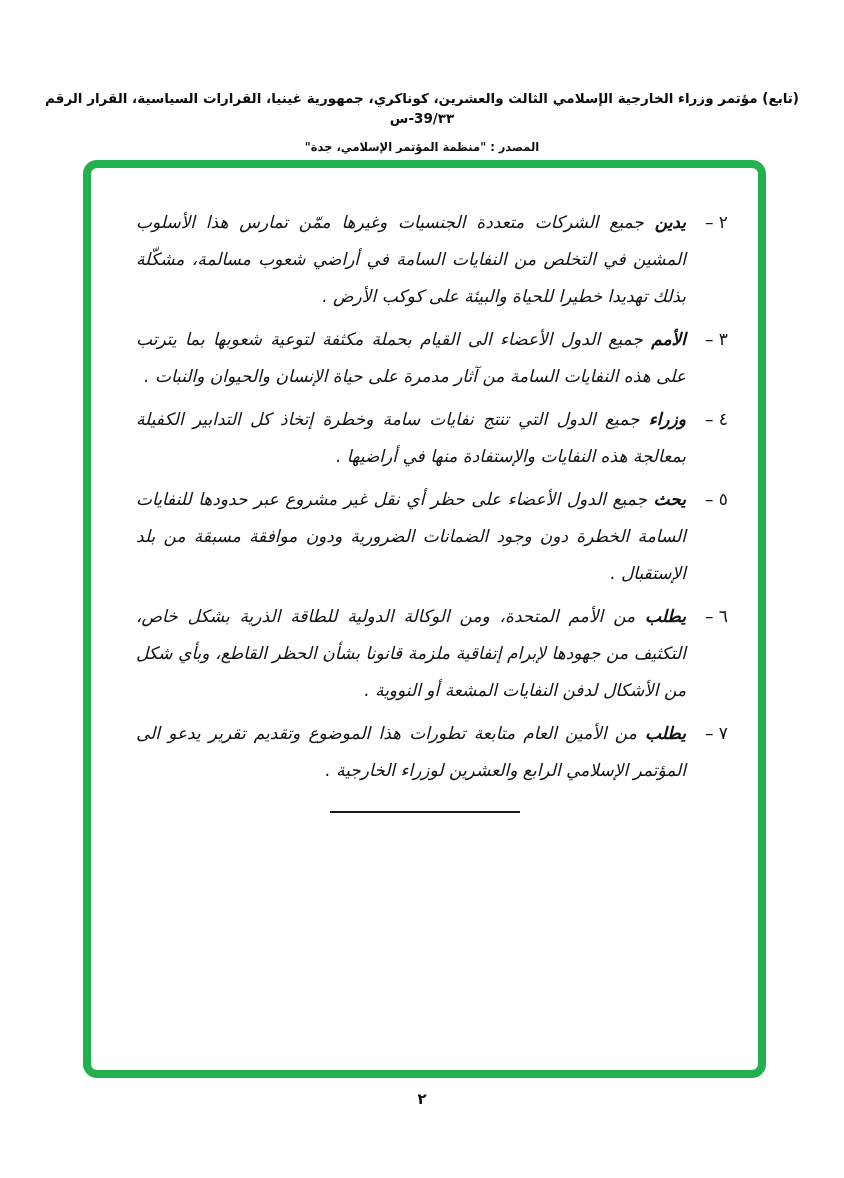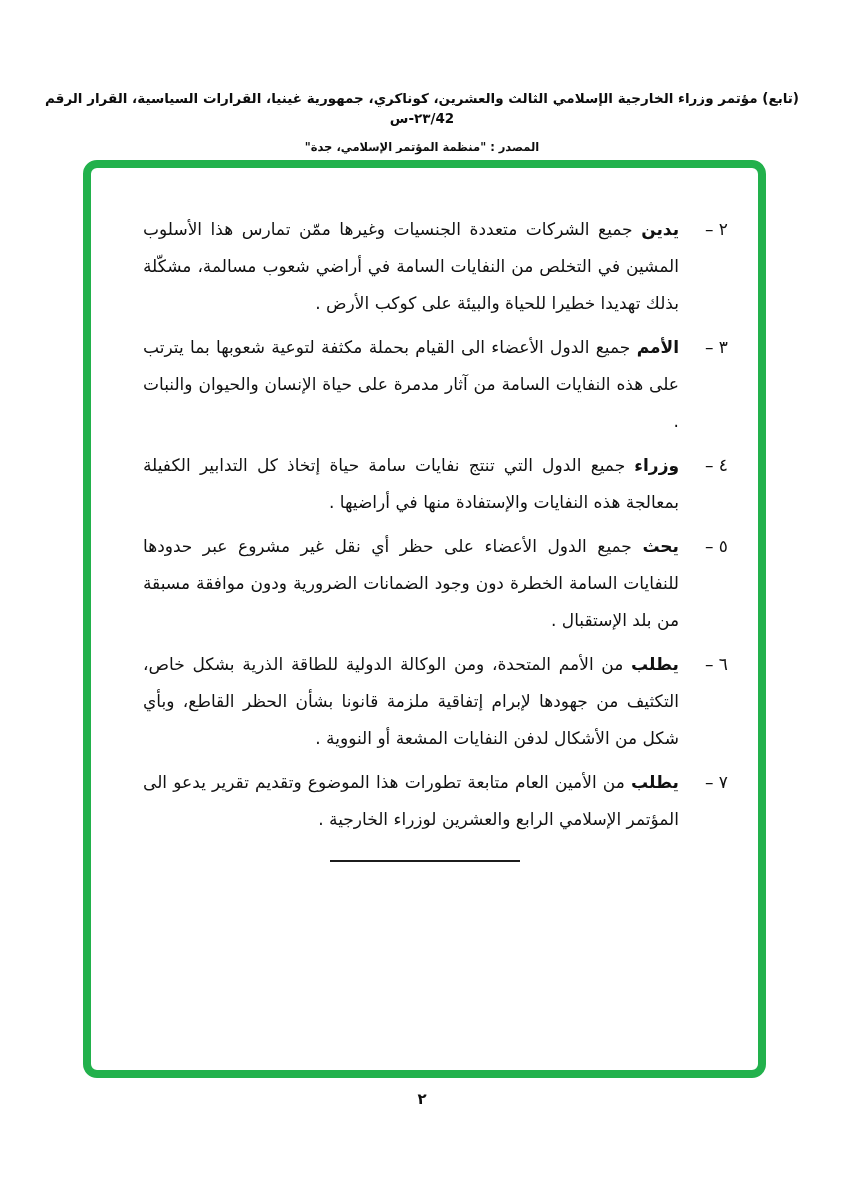--- a/index.html
+++ b/index.html
@@ -59,22 +59,23 @@
     line-height: 37px;
   }
   .item .marker {
     position: absolute;
     right: 0;
     top: 0;
     white-space: nowrap;
     font-weight: normal;
   }
   .item .body {
-    margin: 7px;
+    margin: 0;
     text-align: justify;
+    font-style: italic;
   }
   .item .lead {
     font-weight: bold;
   }
   .divider {
     width: 190px;
     height: 2px;
     background: #1c1c1c;
     margin: 22px auto 0 auto;
   }
@@ -88,39 +89,39 @@
     font-weight: bold;
     color: #0d0d0d;
   }
 </style>
 </head>
 <body>
 
 <div class="page">
 
   <div class="doc-header">
-    <div class="h1">(تابع) مؤتمر وزراء الخارجية الإسلامي الثالث والعشرين، كوناكري، جمهورية غينيا، القرارات السياسية، القرار الرقم ٢٣/42-س</div>
+    <div class="h1">(تابع) مؤتمر وزراء الخارجية الإسلامي الثالث والعشرين، كوناكري، جمهورية غينيا، القرارات السياسية، القرار الرقم 39/٣٣-س</div>
     <div class="h2">المصدر :  "منظمة المؤتمر الإسلامي، جدة"</div>
   </div>
 
   <div class="green-box" style="border-color: rgb(34, 177, 76);">
     <div class="items">
   <div class="item">
     <span class="marker">٢ –</span>
     <p class="body"><b class="lead">يدين</b> <span class="txt">جميع الشركات متعددة الجنسيات وغيرها ممّن تمارس هذا الأسلوب المشين في التخلص من النفايات السامة في أراضي شعوب مسالمة، مشكّلة بذلك تهديدا خطيرا للحياة والبيئة على كوكب الأرض .</span></p>
   </div>
 
   <div class="item">
     <span class="marker">٣ –</span>
     <p class="body"><b class="lead">الأمم</b> <span class="txt">جميع الدول الأعضاء الى القيام بحملة مكثفة لتوعية شعوبها بما يترتب على هذه النفايات السامة من آثار مدمرة على حياة الإنسان والحيوان والنبات .</span></p>
   </div>
 
   <div class="item">
     <span class="marker">٤ –</span>
-    <p class="body"><b class="lead">وزراء</b> <span class="txt">جميع الدول التي تنتج نفايات سامة حياة إتخاذ كل التدابير الكفيلة بمعالجة هذه النفايات والإستفادة منها في أراضيها .</span></p>
+    <p class="body"><b class="lead">وزراء</b> <span class="txt">جميع الدول التي تنتج نفايات سامة وخطرة إتخاذ كل التدابير الكفيلة بمعالجة هذه النفايات والإستفادة منها في أراضيها .</span></p>
   </div>
 
   <div class="item">
     <span class="marker">٥ –</span>
     <p class="body"><b class="lead">يحث</b> <span class="txt">جميع الدول الأعضاء على حظر أي نقل غير مشروع عبر حدودها للنفايات السامة الخطرة دون وجود الضمانات الضرورية ودون موافقة مسبقة من بلد الإستقبال .</span></p>
   </div>
 
   <div class="item">
     <span class="marker">٦ –</span>
     <p class="body"><b class="lead">يطلب</b> <span class="txt">من الأمم المتحدة، ومن الوكالة الدولية للطاقة الذرية بشكل خاص، التكثيف من جهودها لإبرام إتفاقية ملزمة قانونا بشأن الحظر القاطع، وبأي شكل من الأشكال لدفن النفايات المشعة أو النووية .</span></p>

